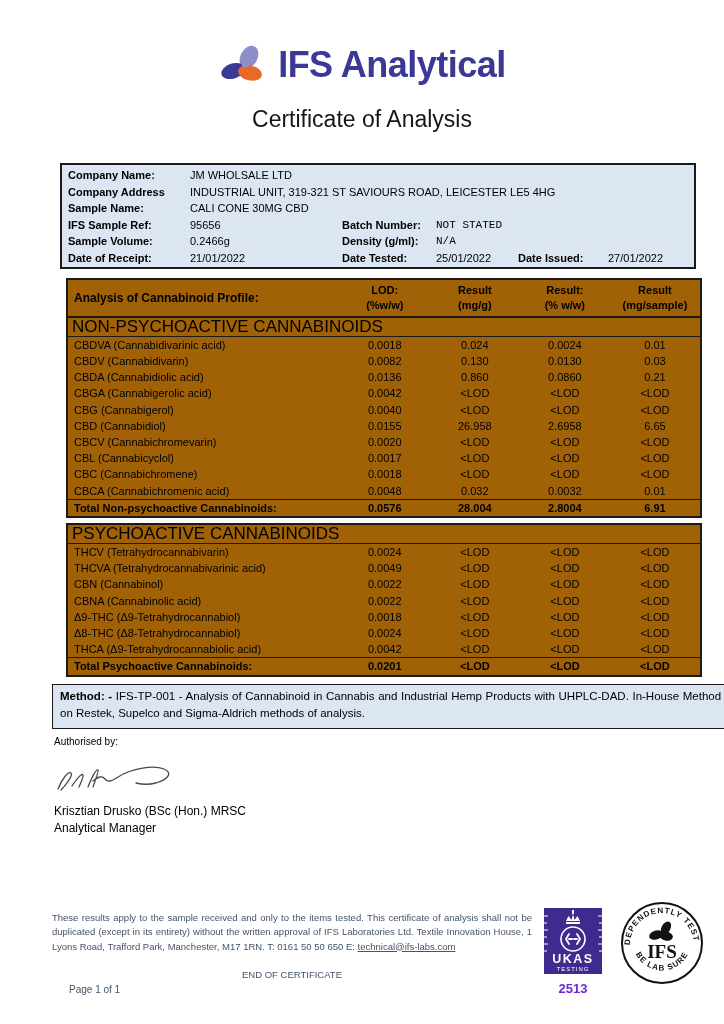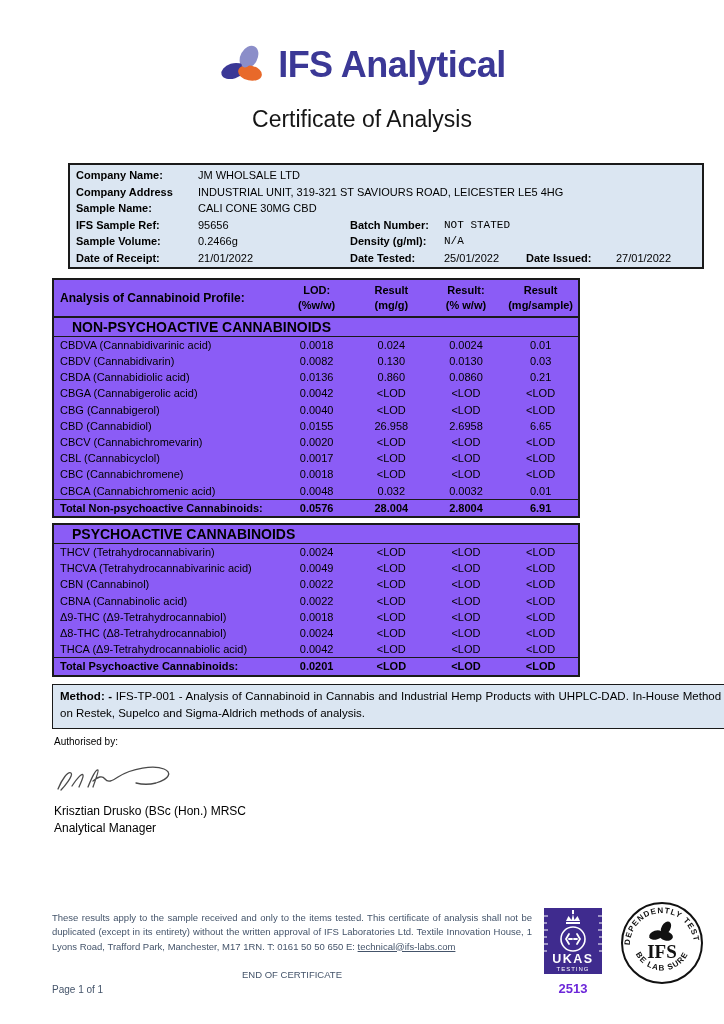--- a/index.html
+++ b/index.html
@@ -9,35 +9,35 @@
     background:#ffffff; font-family:"Liberation Sans", sans-serif; color:#000;
     overflow:hidden;
   }
   
   .brand-row { position:absolute; top:42px; left:0; width:100%; display:flex; justify-content:center; align-items:center; gap:10px; }
   .brand-text { font-size:36px; font-weight:bold; color:#3b3896; letter-spacing:-0.5px; }
   .doc-title { position:absolute; top:106px; left:0; width:100%; text-align:center; font-size:23px; color:#161616; }
 
   
   .company-table {
-    position:absolute; top:163px; left:68px; width:636px; height:106px;
+    position:absolute; top:163px; left:60px; width:636px; height:106px;
     background:#dbe6f2; border:2px solid #1a1a1a; padding:2px 0 0 0;
   }
   .c-row { display:grid; grid-template-columns:128px 146px 100px 76px 96px 1fr; line-height:16.6px; font-size:11px; }
   .c-row .lab { font-weight:bold; padding-left:6px; }
   .c-row .val { }
   .c-row .span-rest { grid-column:2 / 7; }
   .c-row .span-2 { grid-column:4 / 7;font-family:Liberation Mono, monospace; }
 
   
-  .a-table { position:absolute; left:52px; width:528px; background:#8b5cf6; border:2px solid #1a1a1a; }
+  .a-table { position:absolute; left:66px; width:636px; background:#a16207; border:2px solid #1a1a1a; }
   .a-head { display:flex; border-bottom:2px solid #1a1a1a; padding:3px 0; }
   .a-head .a-title { width:43%; font-weight:bold; font-size:12px; padding-left:6px; align-self:center; }
   .a-head .a-col { width:14.25%; text-align:center; font-weight:bold; font-size:11px; line-height:1.35; }
-  .sec-row { font-weight:bold; font-size:14px; line-height:18px; padding-left:18px; border-bottom:1.5px solid #1a1a1a; }
+  .sec-row { font-weight:normal; font-size:17px; line-height:18px; padding-left:4px; border-bottom:1.5px solid #1a1a1a; }
   .t-row { display:flex; font-size:11px; line-height:16.2px; }
   .t-row .c-name { width:43%; padding-left:6px; }
   .t-row .c-val { width:14.25%; text-align:center; }
   .t-row.bold { font-weight:bold; border-top:1px solid #1a1a1a; }
 
   
   .method-box {
     position:absolute; top:684px; left:52px; width:712px;
     background:#dbe6f2; border:1.5px solid #1a1a1a; padding:3px 7px 5px 7px;
     font-size:11.5px; line-height:1.5; text-align:justify;
@@ -49,21 +49,21 @@
   .signature { position:absolute; top:753px; left:52px; }
   .sig-name { position:absolute; top:803px; left:54px; font-size:12px; line-height:17px; }
 
   
   .disclaimer {
     position:absolute; top:911px; left:52px; width:480px;
     font-size:9.5px; line-height:1.5; color:#44546a; text-align:justify;
   }
   .disclaimer a { color:#44546a; text-decoration:underline; }
   .end-cert { position:absolute; top:969px; left:52px; width:480px; text-align:center; font-size:9.5px; color:#44546a; }
-  .page-num { position:absolute; top:984px; left:52px; font-size:10px; color:#44546a; }
+  .page-num { position:absolute; top:984px; left:69px; font-size:10px; color:#44546a; }
   .ukas-wrap { position:absolute; top:908px; left:543px; width:60px; text-align:center; }
   .ukas-num { font-size:13px; font-weight:bold; margin-top:3px; color:#6d28d9; }
   .ifs-stamp { position:absolute; top:901px; left:620px; }
 </style>
 </head>
 <body>
 
 <div class="page">
 
   <div class="brand-row">

